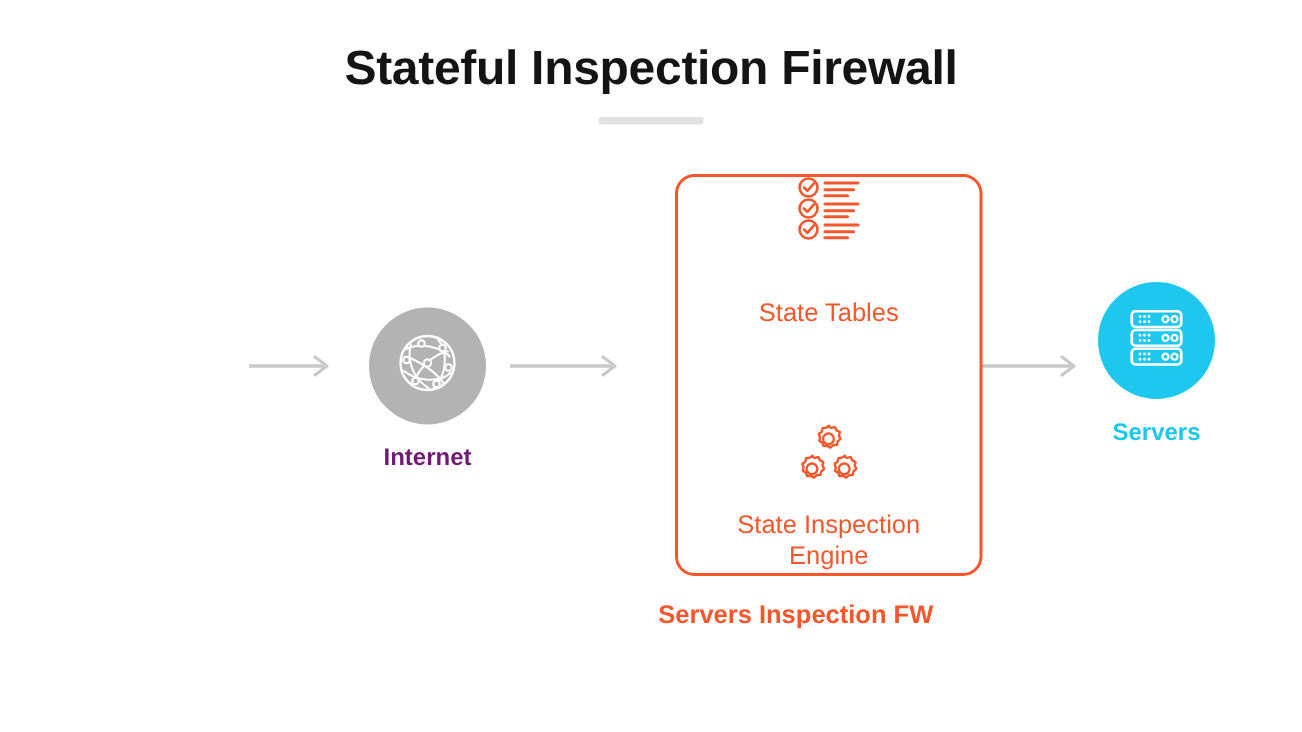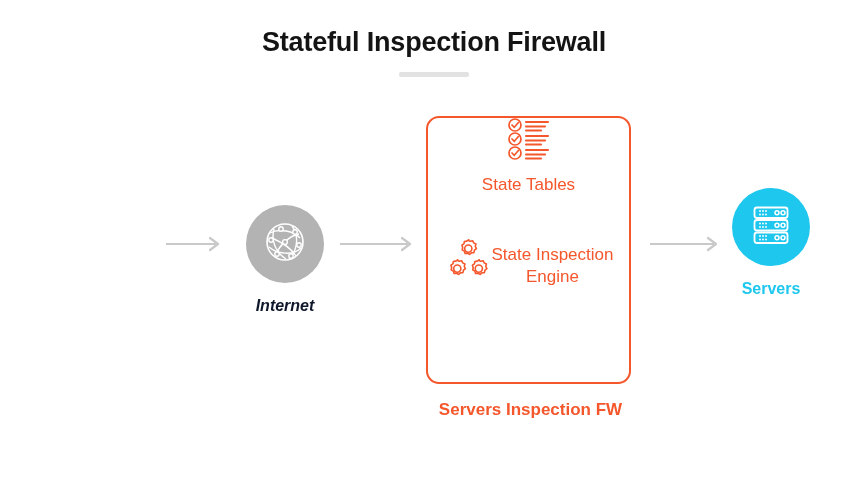--- a/index.html
+++ b/index.html
@@ -18,21 +18,21 @@
 
   
   #title-block {
     position: absolute;
     top: 26px;
     left: 0;
     width: 868px;
     text-align: center;
   }
   #page-title {
-    font-size: 27px;
+    font-size: 32px;
     font-weight: bold;
     letter-spacing: -0.2px;
     color: #141414;
     line-height: 1.2;
   }
   #title-divider {
     width: 70px;
     height: 5px;
     background: #e2e2e2;
     border-radius: 2px;
@@ -69,21 +69,21 @@
   }
 
   #node-client { left: 49px; top: 205px; width: 120px; }
   #node-internet { left: 225px; top: 205px; width: 120px; }
   #node-servers { left: 711px; top: 188px; width: 120px; }
 
   .circle-cyan { background: #1ec7ee; }
   .circle-gray { background: #b3b3b3; }
 
   .label-cyan { color: #1ec7ee; }
-  .label-gray { color: #0f172a; font-style: italic; }
+  .label-gray { color: #701a75; }
 
   
   .arrow {
     position: absolute;
     top: 236px;
   }
   #arrow-client-internet { left: 166px; }
   #arrow-internet-fw     { left: 340px; }
   #arrow-fw-servers      { left: 650px; }
 
@@ -97,37 +97,38 @@
   #firewall-box {
     width: 205px;
     height: 268px;
     border: 2px solid #f4572c;
     border-radius: 13px;
     background: #ffffff;
     box-sizing: border-box;
     display: flex;
     flex-direction: column;
     align-items: center;
-    justify-content: flex-start;
+    justify-content: space-between;
+    margin-left: 24px;
   }
   .fw-icon {
     display: block;
   }
   .fw-label {
     margin-top: 10px;
     font-size: 17px;
     color: #f4572c;
     line-height: 1.28;
     text-align: center;
     font-weight: normal;
   }
   #fw-engine-wrap {
     margin-top: 38px;
     display: flex;
-    flex-direction: row;
+    flex-direction: column;
     align-items: center;
   }
   #firewall-caption {
     margin-top: 16px;
     text-align: center;
     font-size: 17px;
     font-weight: bold;
     color: #f4572c;
     white-space: nowrap;
   }

